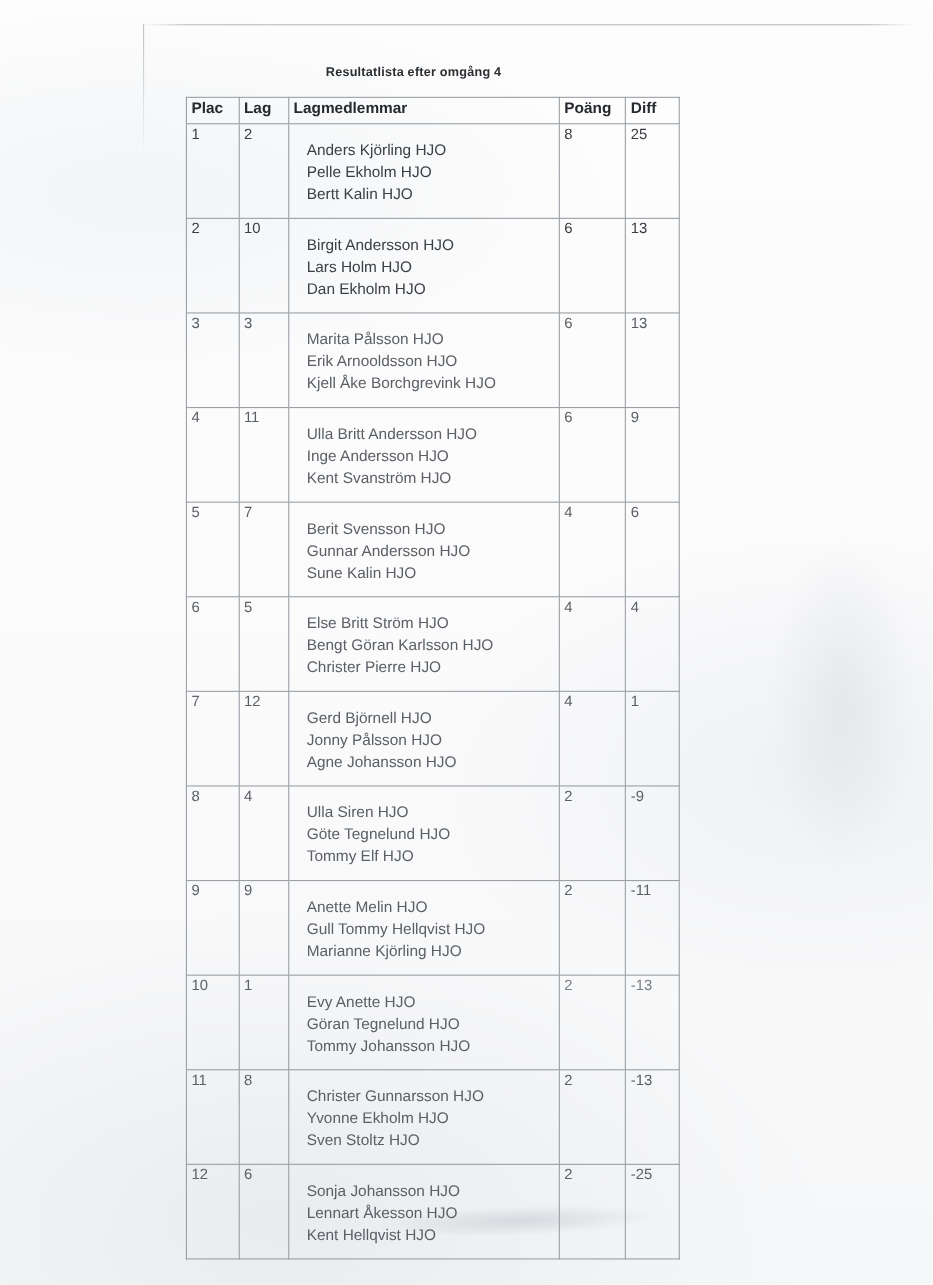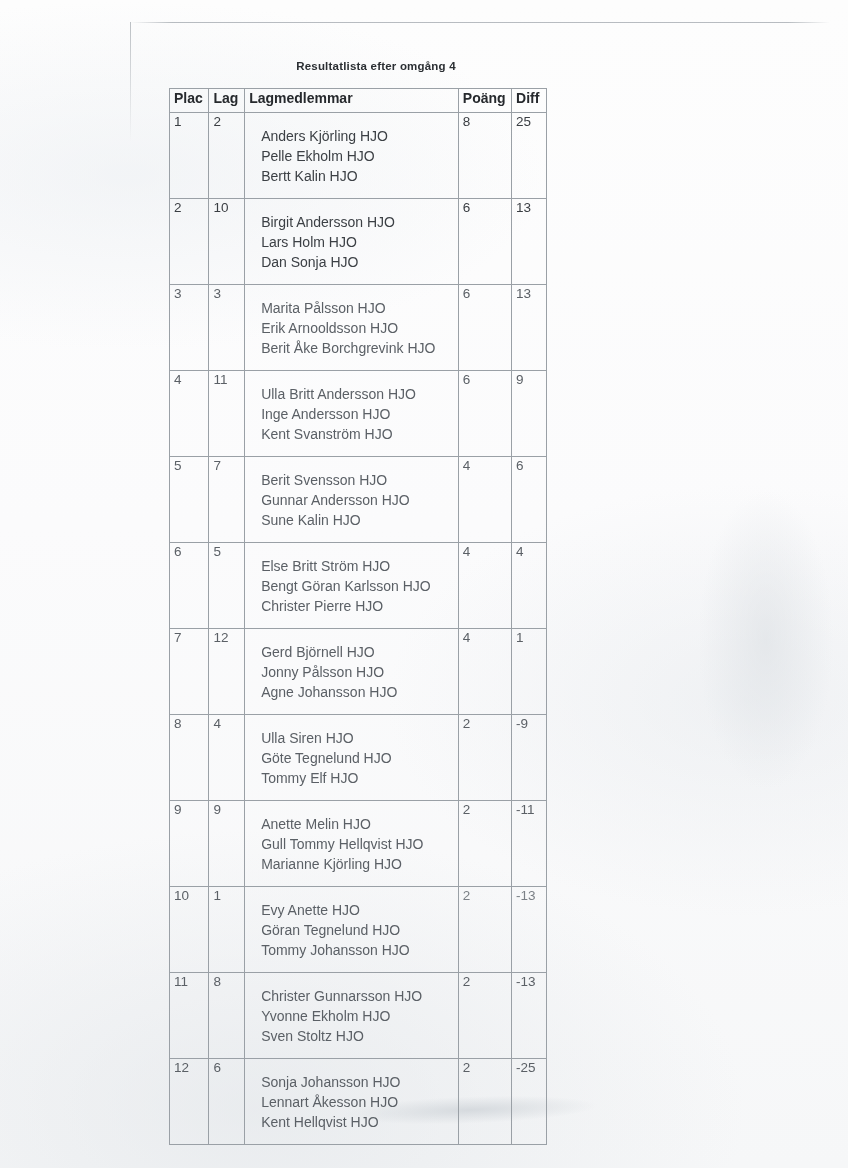--- a/index.html
+++ b/index.html
@@ -71,21 +71,21 @@
     font-size: 11.5px;
     font-weight: bold;
     color: #2b2f33;
     letter-spacing: 0.2px;
   }
 
   .result-table {
     position: absolute;
     left: 169px;
     top: 88px;
-    width: 378px;
+    width: 449px;
     border-collapse: collapse;
     color: #34383d;
     font-size: 13px;
   }
   .result-table th,
   .result-table td {
     border: 1px solid #9aa0a6;
     padding: 0;
     vertical-align: top;
     font-weight: normal;
@@ -170,35 +170,35 @@
       <td class="cell-diff">25</td>
     </tr>
 
     <tr class="row-1">
       <td class="cell-plac">2</td>
       <td class="cell-lag">10</td>
       <td class="cell-members">
         <ul class="members-list">
           <li>Birgit Andersson HJO</li>
           <li>Lars Holm HJO</li>
-          <li>Dan Sonja HJO</li>
+          <li>Dan Ekholm HJO</li>
         </ul>
       </td>
       <td class="cell-poang">6</td>
       <td class="cell-diff">13</td>
     </tr>
 
     <tr class="row-2 faded">
       <td class="cell-plac">3</td>
       <td class="cell-lag">3</td>
       <td class="cell-members">
         <ul class="members-list">
           <li>Marita Pålsson HJO</li>
           <li>Erik Arnooldsson HJO</li>
-          <li>Berit Åke Borchgrevink HJO</li>
+          <li>Kjell Åke Borchgrevink HJO</li>
         </ul>
       </td>
       <td class="cell-poang">6</td>
       <td class="cell-diff">13</td>
     </tr>
 
     <tr class="row-3 faded">
       <td class="cell-plac">4</td>
       <td class="cell-lag">11</td>
       <td class="cell-members">

